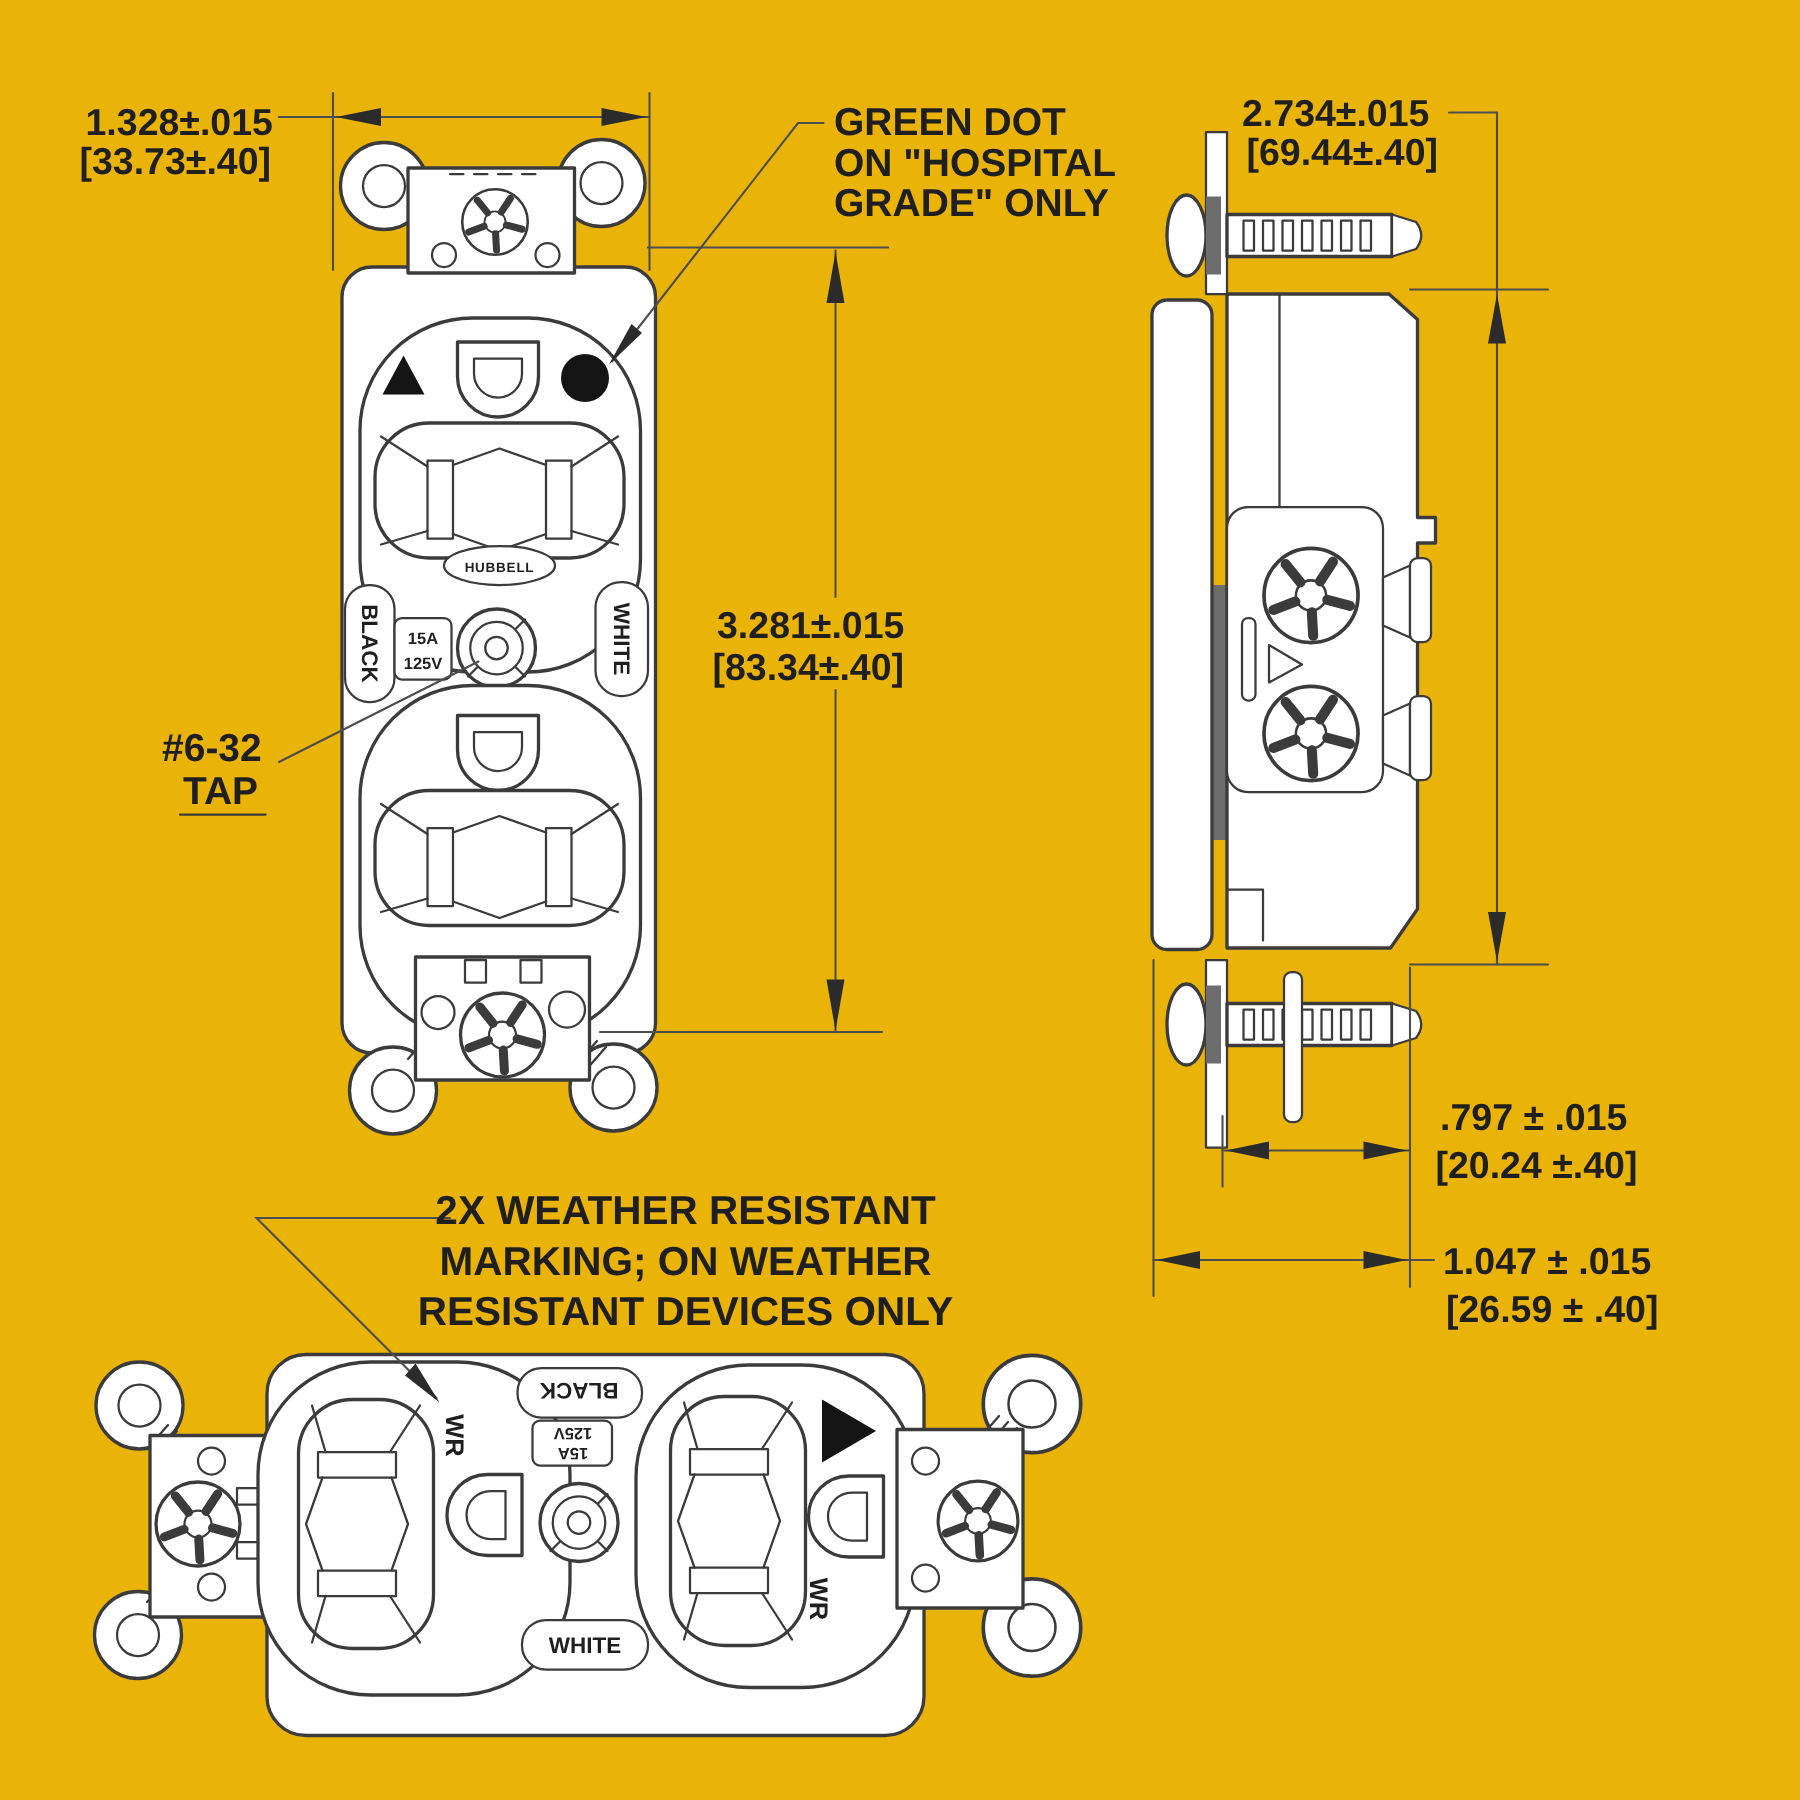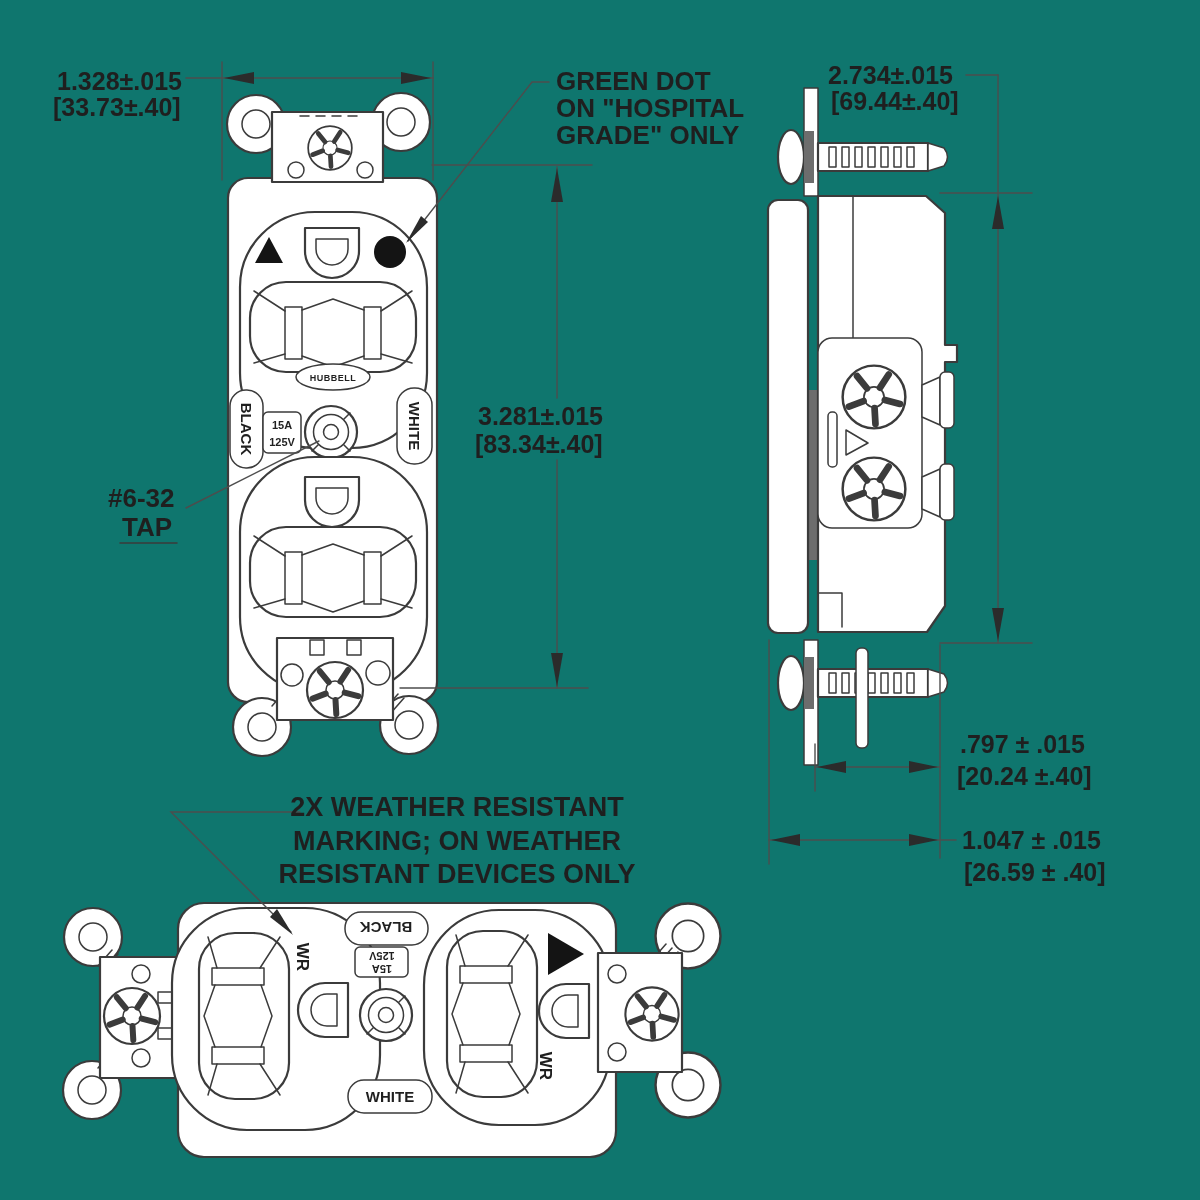--- a/index.html
+++ b/index.html
@@ -1,16 +1,16 @@
 <!DOCTYPE html>
 <html><head>
 <meta charset="utf-8">
 <style>
   html,body{margin:0;padding:0;background:#ffffff;}
-  .stage{position:relative;width:1200px;height:1200px;background:#0f766e;overflow:hidden;
+  .stage{position:relative;width:1200px;height:1200px;background:#eab308;overflow:hidden;
          font-family:"Liberation Sans", sans-serif;}
   svg{position:absolute;left:0;top:0;}
   text{fill:#1f1f1f;font-family:"Liberation Sans", sans-serif;font-weight:bold;}
   .dim-txt{font-size:25px;letter-spacing:0px;}
   .note-txt{font-size:26px;}
   .wrnote-txt{font-size:27px;}
   .lbl-sm{font-size:15px;}
   .lbl-xs{font-size:11px;}
   .lbl-brand{font-size:9px;letter-spacing:0.5px;}
   .lbl-wr{font-size:17px;}

